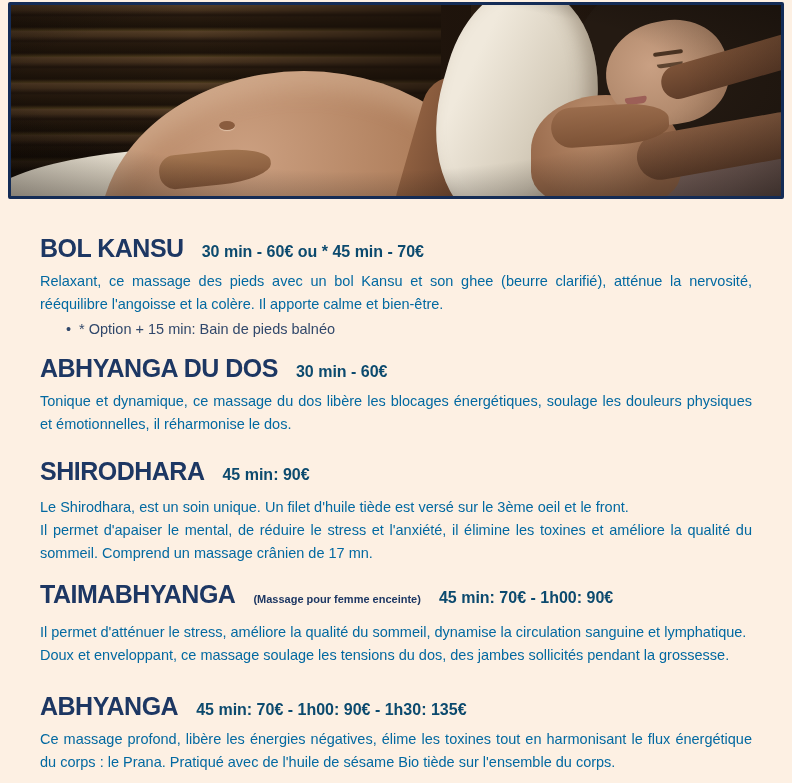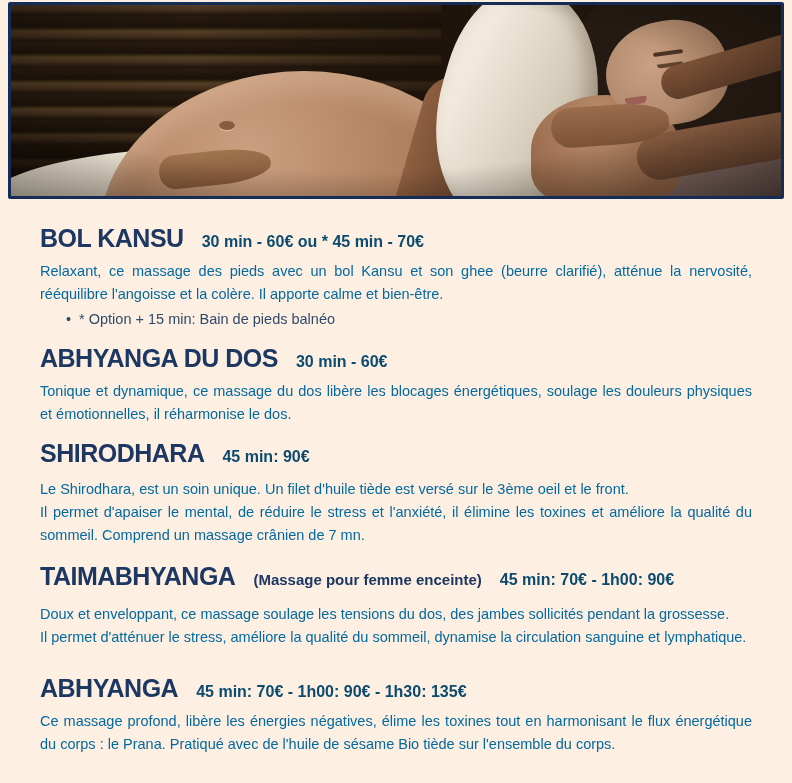--- a/index.html
+++ b/index.html
@@ -135,36 +135,36 @@
   }
 
   
   .content { padding:0 40px; }
   .section-head { display:flex; align-items:baseline; gap:18px; }
   h2 {
     font-size:25px; font-weight:700; letter-spacing:-0.5px;
     color:#1d3763; line-height:30px; white-space:nowrap;
   }
   .subtitle {
-    font-size:15px; font-weight:700; color:#1d3763; white-space:nowrap;
+    font-size:11px; font-weight:700; color:#1d3763; white-space:nowrap;
   }
   .price {
     font-size:16px; font-weight:700; color:#0c4a6e; white-space:nowrap;
   }
   .section p {
     font-size:14.5px; line-height:23px; text-align:justify; color:#0369a1;
   }
   .section .para-group { margin-top:7px; }
   .option-row {
     display:flex; gap:8px; margin-top:2px; padding-left:26px;
     font-size:14.5px; line-height:23px; color:#31486b;
   }
-  .sec-1 { margin-top:24px; }
+  .sec-1 { margin-top:34px; }
   .sec-2 { margin-top:12px; }
-  .sec-3 { margin-top:12px; }
+  .sec-3 { margin-top:20px; }
   .sec-3 .para-group { margin-top:10px; }
   .sec-4 { margin-top:14px; }
   .sec-4 .para-group { margin-top:12px; }
   .sec-5 { margin-top:24px; }
 </style>
 </head>
 <body>
 
 <div class="hero-frame" aria-label="Femme enceinte allongée recevant un massage">
   <div class="abs blinds"></div>
@@ -215,33 +215,33 @@
     </div>
   </section>
 
   <section class="section sec-3">
     <div class="section-head">
       <h2>SHIRODHARA</h2>
       <span class="price">45 min: 90€</span>
     </div>
     <div class="para-group">
       <p>Le Shirodhara, est un soin unique. Un filet d'huile tiède est versé sur le 3ème oeil et le front.</p>
-      <p>Il permet d'apaiser le mental, de réduire le stress et l'anxiété, il élimine les toxines et améliore la qualité du sommeil. Comprend un massage crânien de 7 mn.</p>
+      <p>Il permet d'apaiser le mental, de réduire le stress et l'anxiété, il élimine les toxines et améliore la qualité du sommeil. Comprend un massage crânien de 17 mn.</p>
     </div>
   </section>
 
   <section class="section sec-4">
     <div class="section-head">
       <h2>TAIMABHYANGA</h2>
       <span class="subtitle">(Massage pour femme enceinte)</span>
       <span class="price">45 min: 70€  - 1h00: 90€</span>
     </div>
     <div class="para-group">
+      <p>Il permet d'atténuer le stress, améliore la qualité du sommeil, dynamise la circulation sanguine et lymphatique.</p>
       <p>Doux et enveloppant, ce massage soulage les tensions du dos, des jambes sollicités pendant la grossesse.</p>
-      <p>Il permet d'atténuer le stress, améliore la qualité du sommeil, dynamise la circulation sanguine et lymphatique.</p>
     </div>
   </section>
 
   <section class="section sec-5">
     <div class="section-head">
       <h2>ABHYANGA</h2>
       <span class="price">45 min: 70€  - 1h00: 90€  - 1h30: 135€</span>
     </div>
     <div class="para-group">
       <p>Ce massage profond,  libère les énergies négatives, élime les toxines tout en harmonisant le flux énergétique du corps : le Prana. Pratiqué avec de l'huile de sésame Bio tiède sur l'ensemble du corps.</p>

